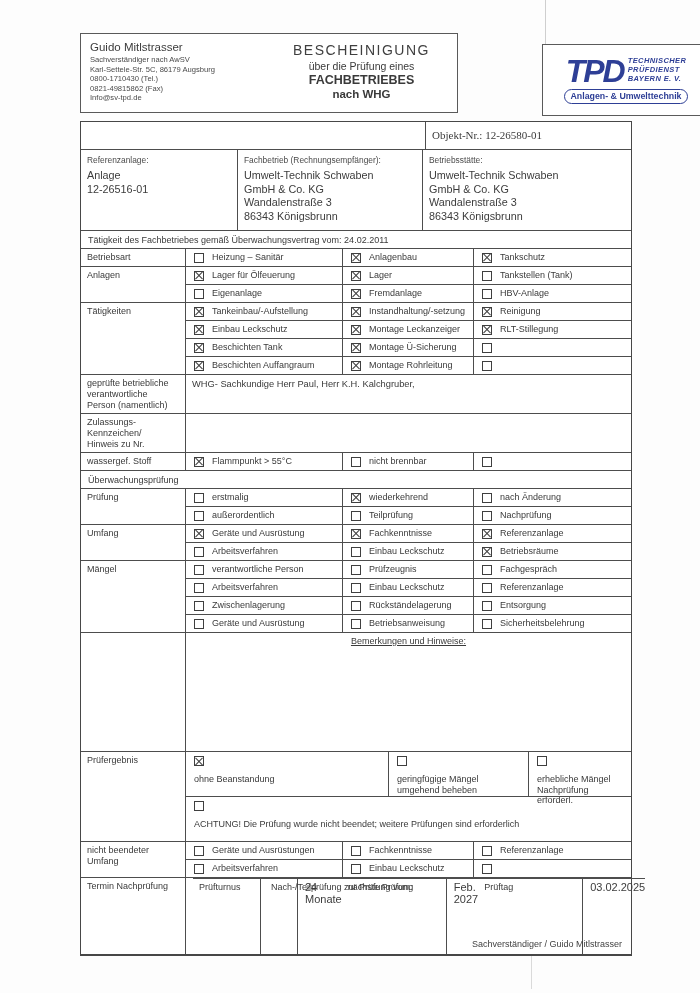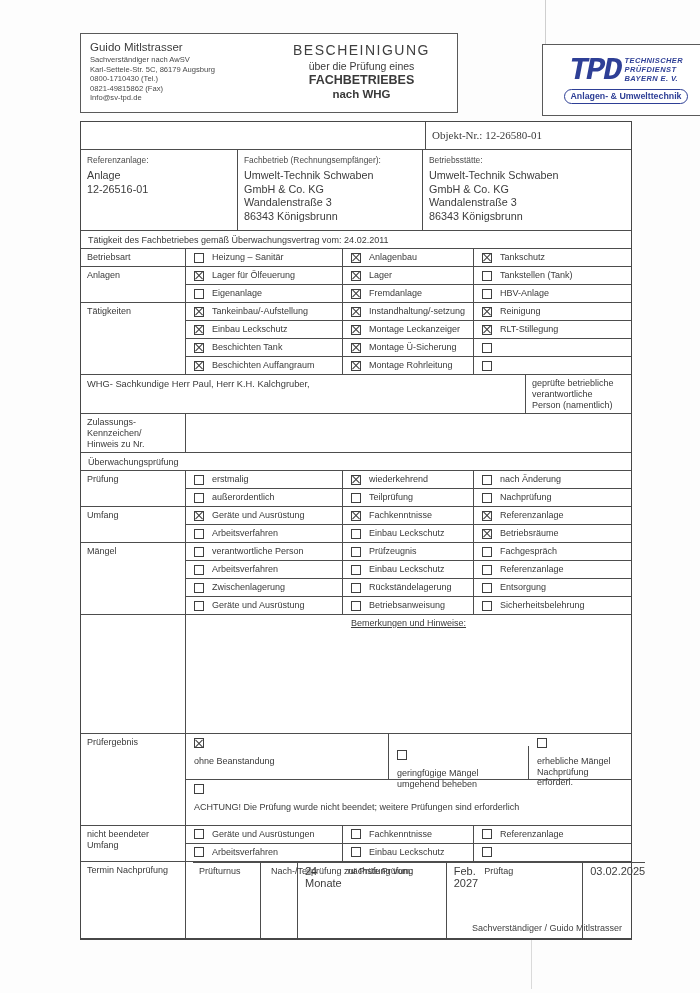--- a/index.html
+++ b/index.html
@@ -15,21 +15,21 @@
   .contact-name{font-size:11.5px;color:#3c3c3c;margin-bottom:2px;}
   .contact-line{font-size:7.6px;line-height:9.6px;color:#4a4a4a;}
   .title{flex:1;text-align:center;padding-top:8px;}
   .t1{font-size:14px;letter-spacing:1.5px;color:#3f3f3f;}
   .t2{font-size:10.5px;margin-top:2px;}
   .t3{font-size:12.5px;font-weight:bold;margin-top:1px;}
   .t4{font-size:11.5px;font-weight:bold;margin-top:1px;}
   .logo-box{position:absolute;top:11px;right:-78px;width:168px;height:72px;border:1px solid #5a5a5a;
     box-sizing:border-box;background:#fff;display:flex;flex-direction:column;align-items:center;justify-content:center;}
   .logo-top{display:flex;align-items:flex-end;gap:4px;}
-  .logo-abbr{font-family:Liberation Mono, monospace;font-style:italic;font-weight:bold;font-size:32px;
+  .logo-abbr{font-family:Liberation Sans, sans-serif;font-style:italic;font-weight:bold;font-size:32px;
     line-height:30px;color:#2e3f96;letter-spacing:-2px;}
   .logo-lines{display:flex;flex-direction:column;padding-bottom:3px;}
   .logo-line{font-size:7.5px;font-weight:bold;font-style:italic;color:#2e3f96;line-height:9px;letter-spacing:.4px;}
   .logo-tag{margin-top:3px;border:1.5px solid #2e3f96;border-radius:10px;padding:0 6px;
     font-size:8.8px;font-weight:bold;color:#2e3f96;white-space:nowrap;line-height:13px;}
   
   .tbl{margin-top:8px;width:552px;box-sizing:border-box;border:1.5px solid #474747;border-bottom-width:2px;background:#fff;font-size:9px;}
   .tbl > :first-child{border-top:none;}
   .row,.group,.fullrow{border-top:1px solid #4d4d4d;}
   .row{display:flex;}
@@ -49,21 +49,21 @@
   .addr-line{font-size:10.8px;line-height:13.5px;color:#3c3c3c;}
   
   .group{display:flex;}
   .glabel{width:105px;box-sizing:border-box;border-right:1px solid #4d4d4d;padding:3px 4px 2px 6px;white-space:pre-line;line-height:11px;flex:none;}
   .gbody{flex:1;display:flex;flex-direction:column;}
   .grow{display:flex;border-top:1px solid #4d4d4d;flex:1;min-height:17px;}
   .grow:first-child{border-top:none;}
   .gcell{display:flex;align-items:center;gap:8px;padding:1px 4px 1px 8px;border-right:1px solid #4d4d4d;box-sizing:border-box;}
   .gcell:last-child{border-right:none;}
   .w1{width:157px;}.w2{width:131px;}.w3{flex:1;}
-  .wE1{width:203px;}.wE2{width:140px;margin-top:12px;}.wE3{flex:1;}
+  .wE1{width:203px;}.wE2{width:140px;}.wE3{flex:1;}
   .wFull{flex:1;}
   .cbl{white-space:pre-line;line-height:10.5px;}
   .cb{width:10px;height:10px;border:1px solid #3f3f3f;box-sizing:border-box;position:relative;flex:none;background:#fff;}
   .cb.checked::before,.cb.checked::after{content:"";position:absolute;left:-1px;right:-1px;top:3.5px;height:1.1px;background:#3f3f3f;}
   .cb.checked::before{transform:rotate(45deg);}
   .cb.checked::after{transform:rotate(-45deg);}
   #gridErgebnis .grow{align-items:stretch;}
   #gridErgebnis .gcell{align-items:flex-start;padding-top:4px;flex-direction:column;}
   #gridErgebnis .gcell .cb{margin-top:0;}
   #gridErgebnis .grow:first-child{min-height:33px;}
@@ -271,33 +271,54 @@
               <div class="gcell w3">
                 <span class="cb"></span>
                 <span class="cbl"></span>
               </div>
             </div>
           </div>
         </div>
       </div>
 
     <div class="row r-person">
-      <div class="cell val">WHG- Sachkundige Herr Paul, Herr K.H. Kalchgruber,</div>
       <div class="cell lab stack-label">geprüfte betriebliche
 verantwortliche
 Person (namentlich)</div>
+      <div class="cell val">WHG- Sachkundige Herr Paul, Herr K.H. Kalchgruber,</div>
     </div>
 
     <div class="row r-zulassung">
       <div class="cell lab stack-label">Zulassungs-
 Kennzeichen/
 Hinweis zu Nr.</div>
       <div class="cell val"></div>
     </div>
 
+    <div id="gridStoff">
+        <div class="group">
+          <div class="glabel">wassergef. Stoff</div>
+          <div class="gbody">
+            <div class="grow">
+              <div class="gcell w1">
+                <span class="cb checked"></span>
+                <span class="cbl">Flammpunkt &gt; 55°C</span>
+              </div>
+              <div class="gcell w2">
+                <span class="cb"></span>
+                <span class="cbl">nicht brennbar</span>
+              </div>
+              <div class="gcell w3">
+                <span class="cb"></span>
+                <span class="cbl"></span>
+              </div>
+            </div>
+          </div>
+        </div>
+      </div>
 
     <div class="fullrow">Überwachungsprüfung</div>
 
     <div id="grid2">
         <div class="group">
           <div class="glabel">Prüfung</div>
           <div class="gbody">
             <div class="grow">
               <div class="gcell w1">
                 <span class="cb"></span>

